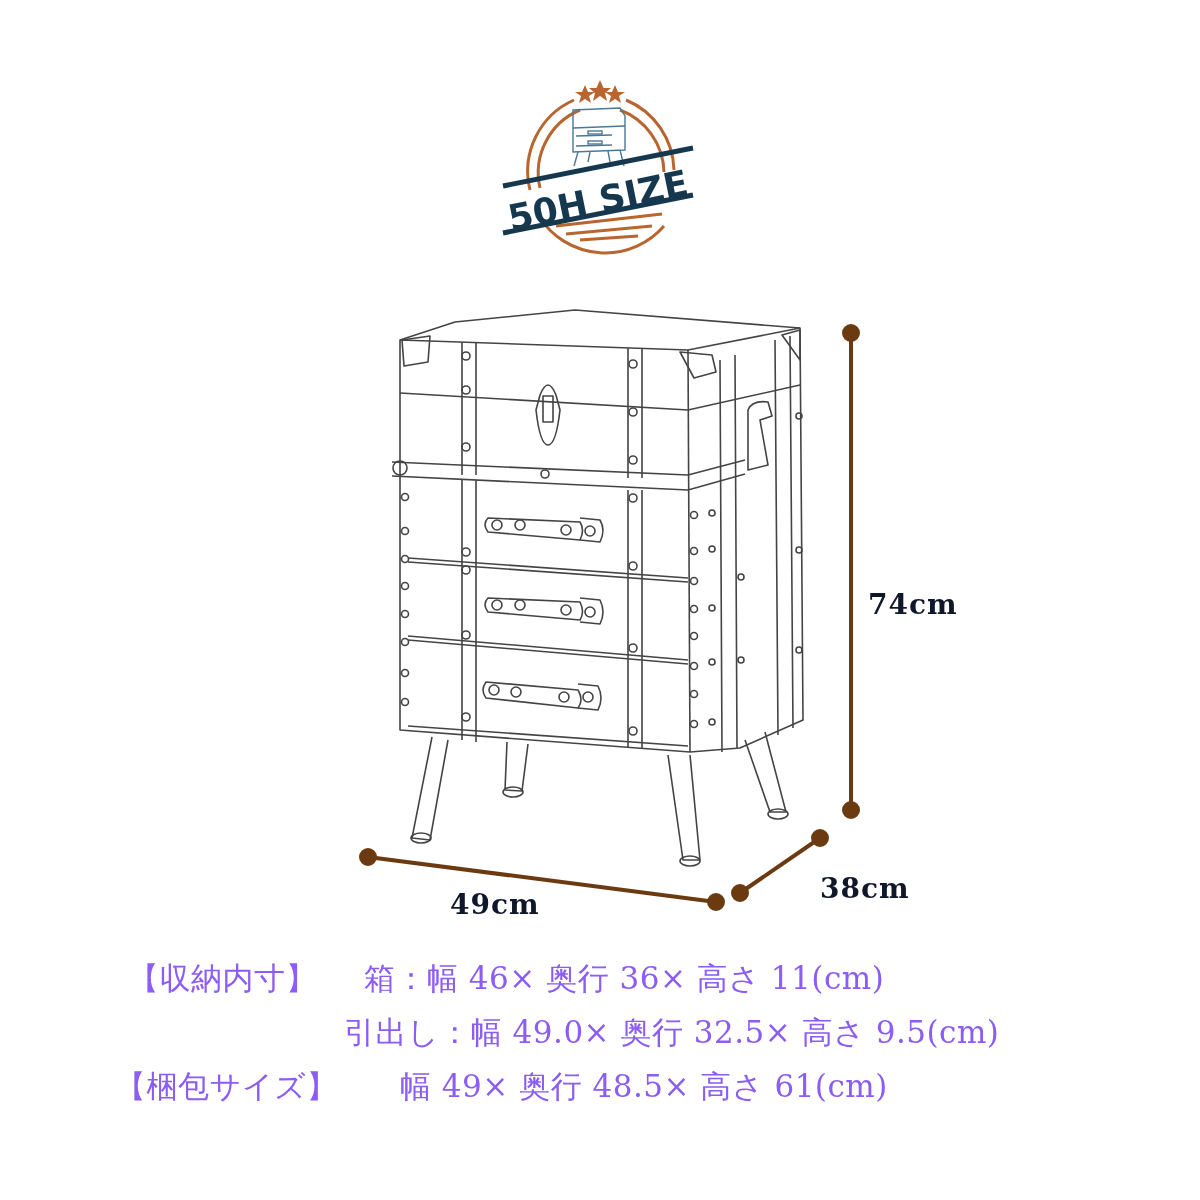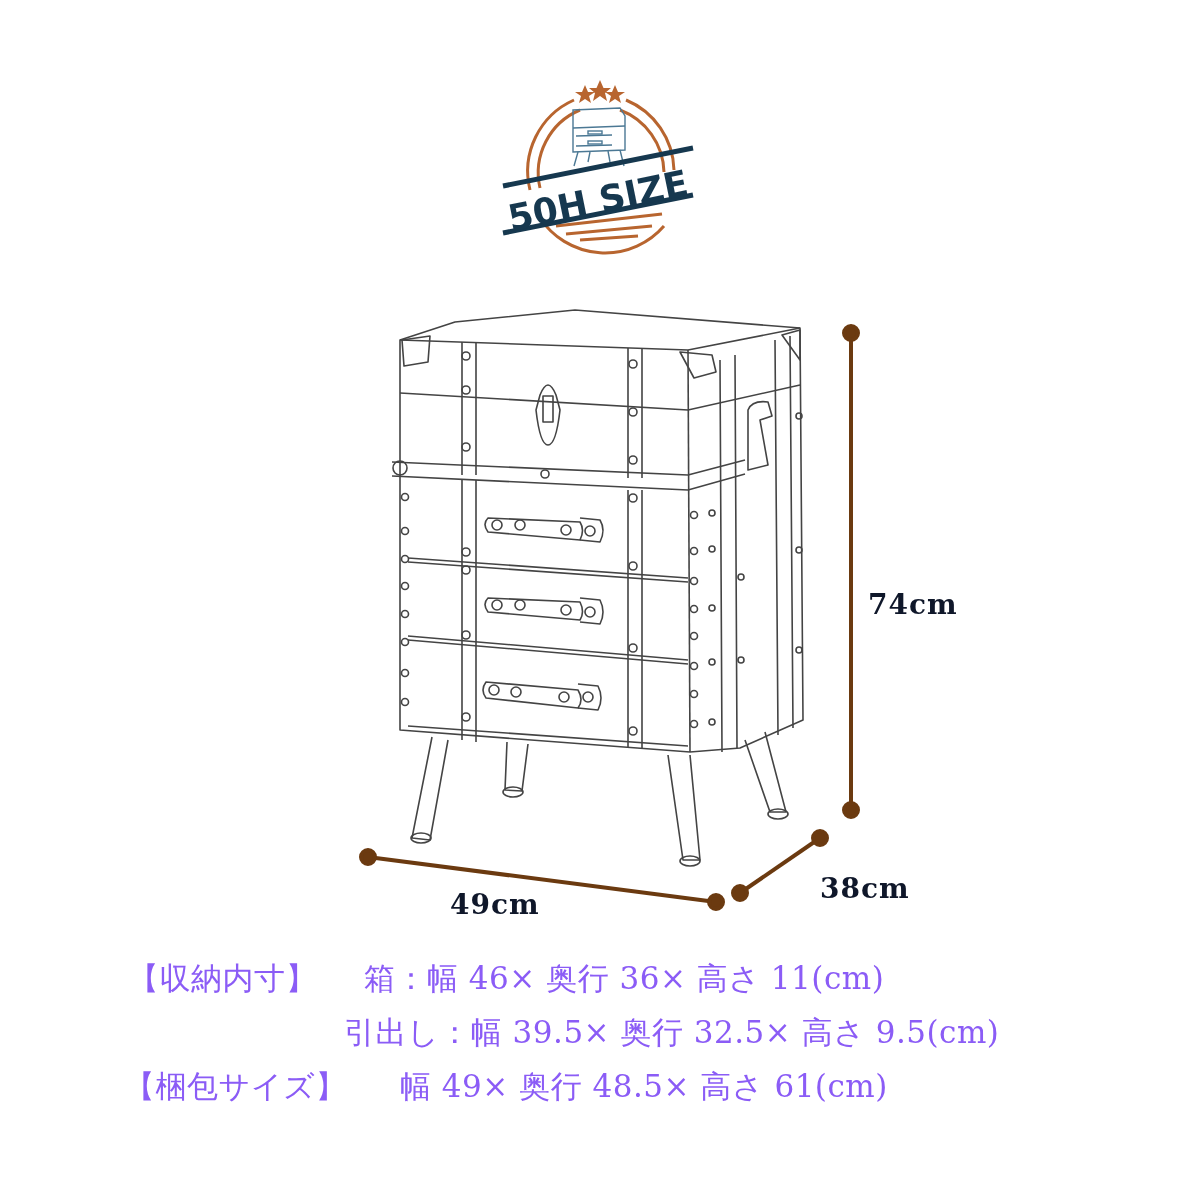--- a/index.html
+++ b/index.html
@@ -165,15 +165,15 @@
     <circle cx="820" cy="838" r="7"></circle>
   </g>
 </svg>
 
 <div class="dim-label" style="left:868px;top:588px;">74cm</div>
 <div class="dim-label" style="left:450px;top:888px;">49cm</div>
 <div class="dim-label" style="left:820px;top:872px;">38cm</div>
 
 <div class="spec" style="left:128px;top:958px;">【収納内寸】</div>
 <div class="spec" style="left:332px;top:958px;margin-left:32px;">箱：幅 46× 奥行 36× 高さ 11(cm)</div>
-<div class="spec" style="left:344px;top:1012px;">引出し：幅 39.5× 奥行 32.5× 高さ 9.5(cm)</div>
-<div class="spec" style="left:124px;top:1066px;">【梱包サイズ】</div>
+<div class="spec" style="left:344px;top:1012px;">引出し：幅 49.0× 奥行 32.5× 高さ 9.5(cm)</div>
+<div class="spec" style="left:115px;top:1066px;">【梱包サイズ】</div>
 <div class="spec" style="left:380px;top:1066px;margin-left:20px;">幅 49× 奥行 48.5× 高さ 61(cm)</div>
 
 </body></html>

